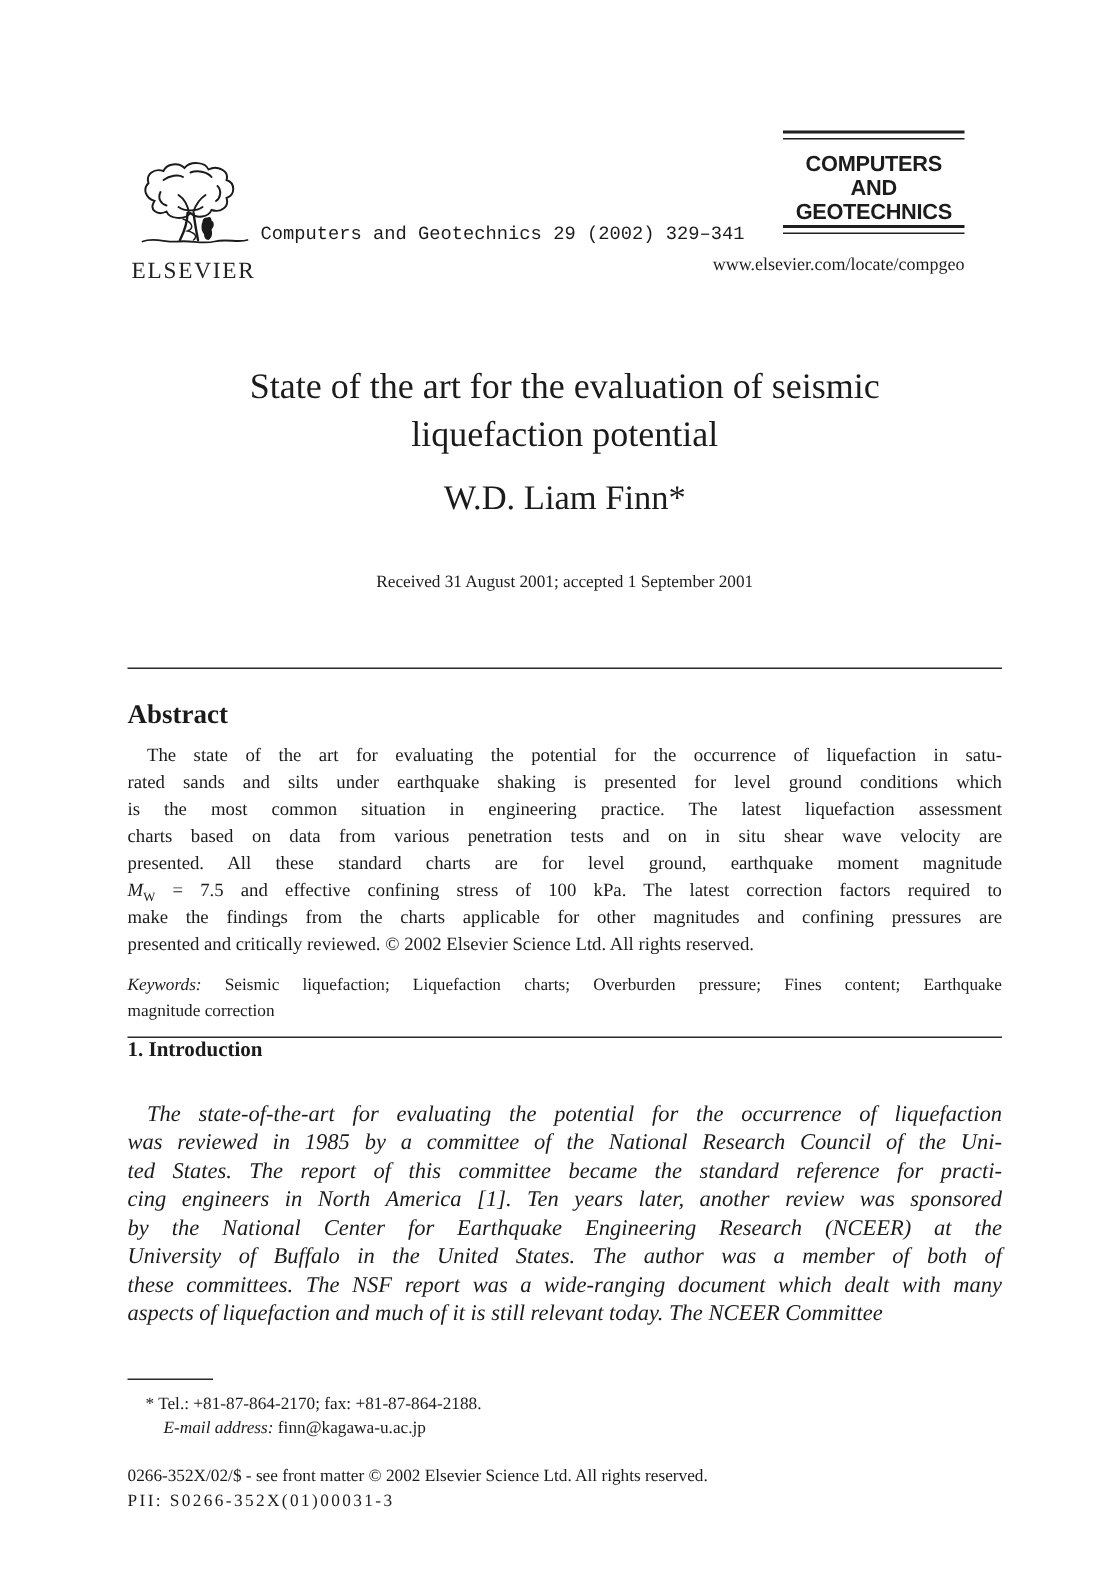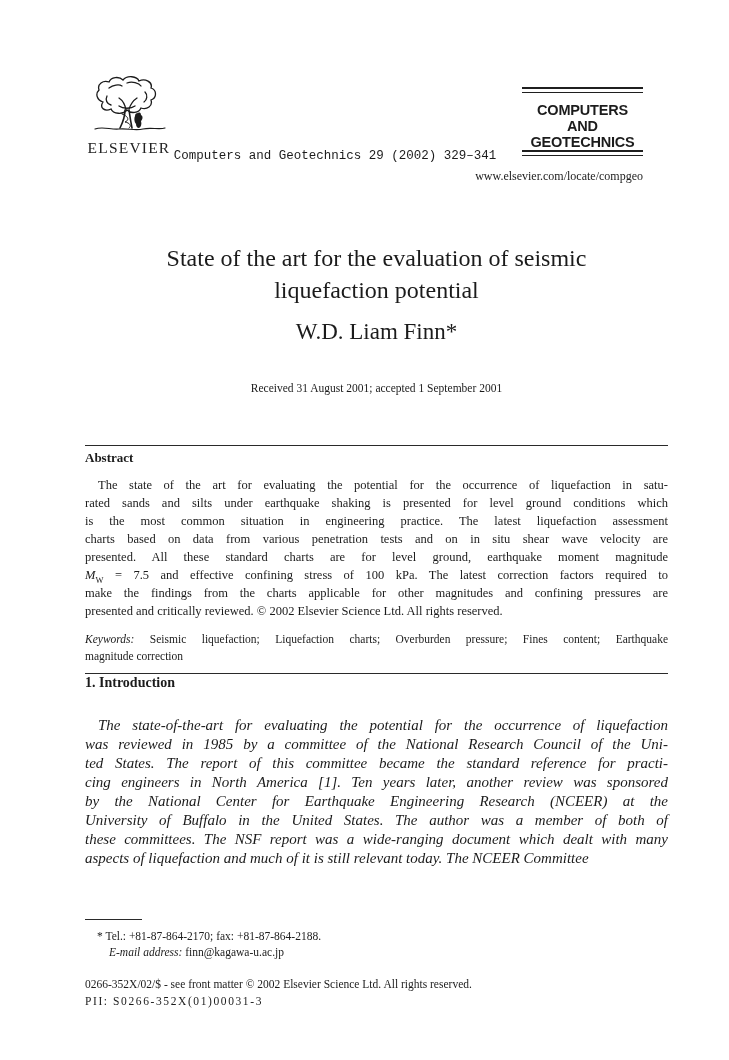--- a/index.html
+++ b/index.html
@@ -3,39 +3,39 @@
 <meta charset="utf-8">
 <style>
   html,body{margin:0;padding:0;background:#888;}
   .page{
     position:relative;width:729px;height:1060px;margin:0 auto;
     background:#ffffff;color:#1b1b1b;overflow:hidden;
     font-family:"Liberation Serif","DejaVu Serif",serif;
   }
   .abs{position:absolute;}
   
-  .elsevier-logo{left:86px;top:76px;width:86px;text-align:center;}
+  .elsevier-logo{left:86px;top:108px;width:86px;text-align:center;}
   .elsevier-wordmark{margin-top:1px;font-size:15.5px;letter-spacing:1.2px;color:#222;}
   .journal-citation{left:85px;top:149px;width:500px;text-align:center;font-size:12.5px;font-family:Liberation Mono, monospace;}
   .cg-logo{left:522px;top:87px;width:121px;}
   .rule-double{height:3px;border-top:2px solid #1f1f1f;border-bottom:1px solid #1f1f1f;}
   .cg-logo-text{
     margin-top:9px;margin-bottom:0;text-align:center;
     font-family:"Liberation Sans","DejaVu Sans",sans-serif;
     font-weight:bold;font-size:14.5px;line-height:16px;letter-spacing:-0.2px;color:#1c1c1c;
   }
   .website{left:400px;top:169px;width:243px;text-align:right;font-size:12px;}
   
   .title{left:85px;top:242px;width:583px;text-align:center;font-size:24px;line-height:32px;}
   .author{left:85px;top:319px;width:583px;text-align:center;font-size:23px;}
   .affiliation{left:85px;top:353px;width:583px;text-align:center;font-size:12px;font-style:italic;}
   .received{left:85px;top:382px;width:583px;text-align:center;font-size:11.5px;}
   
   .main-col{left:85px;top:445px;width:583px;border-top:1px solid #2a2a2a;}
-  .abstract-heading{margin-top:4px;font-size:13px;font-weight:bold;line-height:16px;}
+  .abstract-heading{margin-top:22px;font-size:18px;font-weight:bold;line-height:16px;}
   .abstract-body{margin-top:10px;font-size:12.5px;}
   .abstract-body .line{line-height:18px;text-align:justify;}
   .intro-body .line{line-height:19px;text-align:justify;}
   .jlast{text-align-last:justify;}
   .indent{text-indent:13px;}
   .mi{font-style:italic;}
   sub{font-size:0.68em;line-height:0;}
   .keywords{margin-top:11px;font-size:11.5px;}
   .keywords .line{line-height:16.5px;text-align:justify;}
   .kw-label{font-style:italic;}

